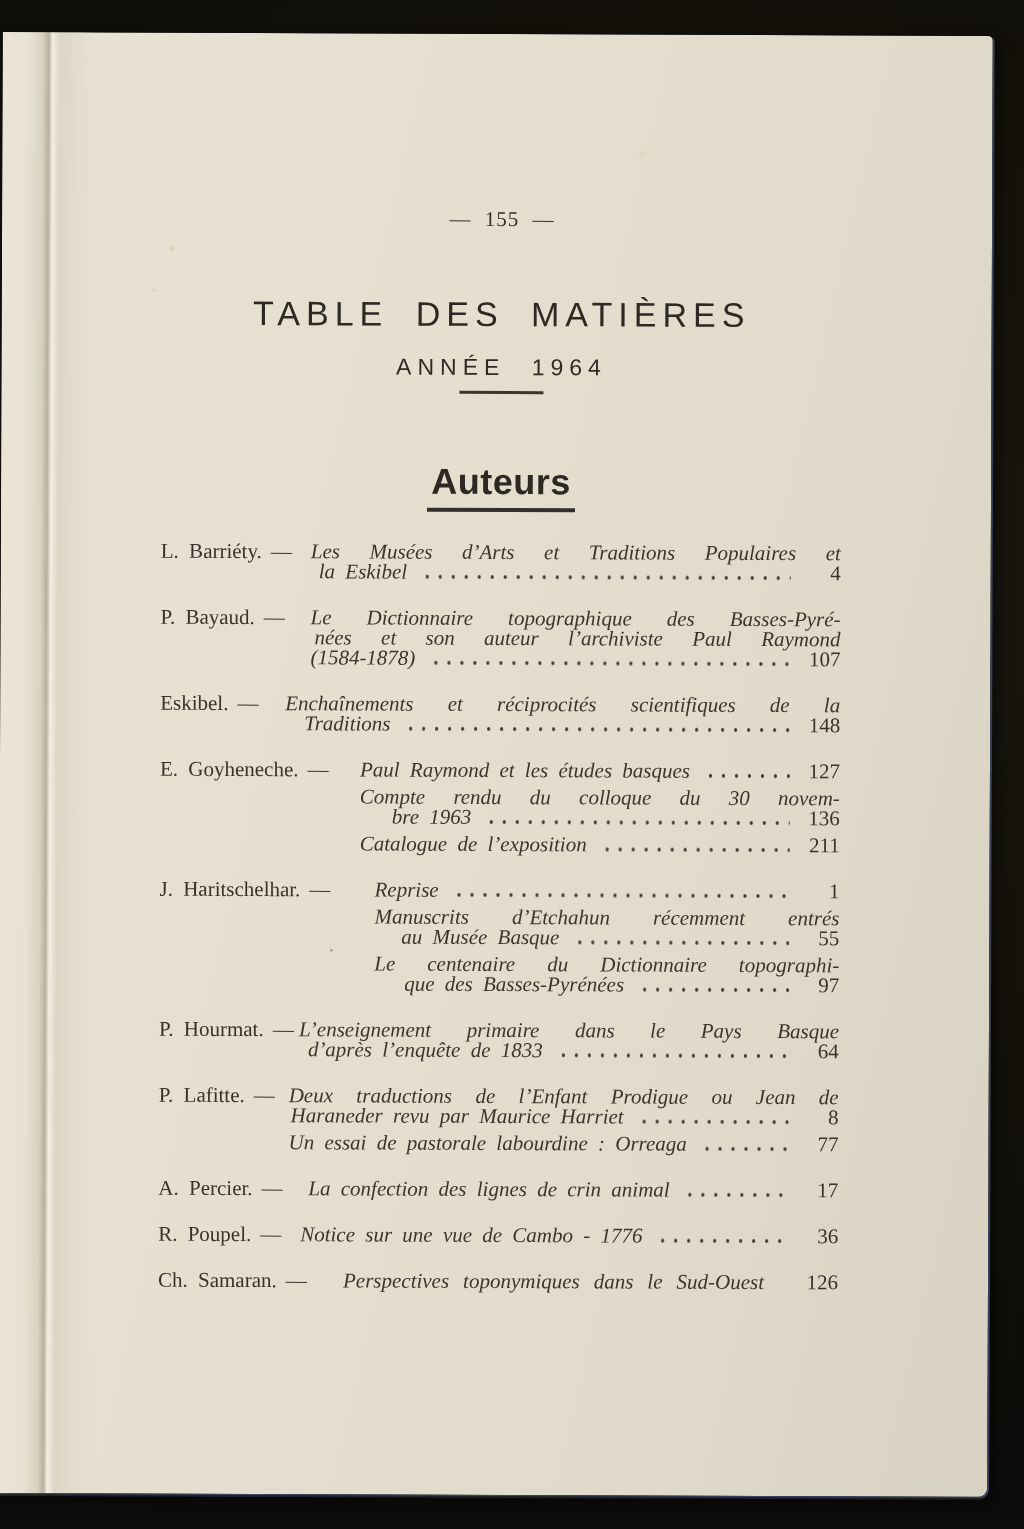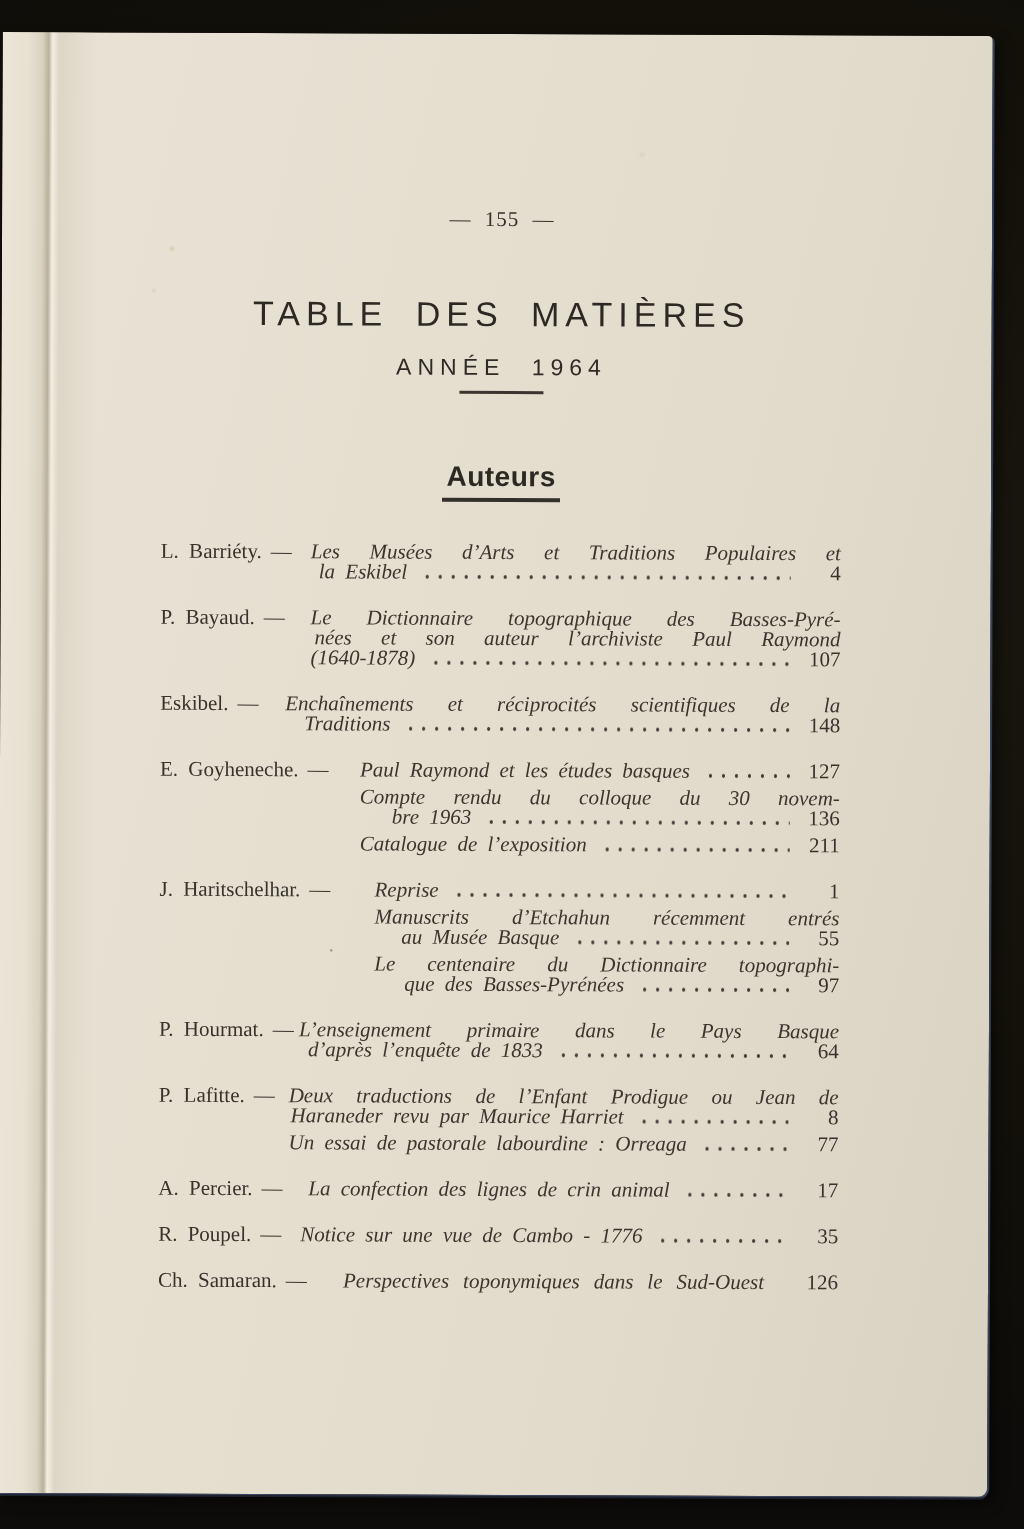--- a/index.html
+++ b/index.html
@@ -44,21 +44,21 @@
     text-align: center; font-family: "Liberation Sans", "DejaVu Sans", sans-serif;
     font-size: 23px; font-weight: 400; letter-spacing: 6px; word-spacing: 14px; color: #2e2b25;
   }
   .title-rule {
     position: absolute; top: 357px; left: 50%; margin-left: -42px;
     width: 84px; height: 2.5px; background: #3a362f;
   }
   .section-heading-wrap { position: absolute; top: 427px; left: 0; width: 100%; text-align: center; }
   .section-heading {
     display: inline-block; font-family: "Liberation Sans", "DejaVu Sans", sans-serif;
-    font-size: 28px; font-weight: 700; letter-spacing: 0.5px; color: #2c2923;
+    font-size: 36px; font-weight: 700; letter-spacing: 0.5px; color: #2c2923;
     border-bottom: 4px solid #33302a; padding: 0 4px 5px 4px;
   }
 
   
   .entries { position: absolute; top: 508px; left: 0; width: 680px; font-size: 21px; }
   .entry { word-spacing: 5px; }
   .entry + .entry { margin-top: 26px; }
   .work + .work { margin-top: 7px; }
   .line { position: relative; line-height: 20px; min-height: 20px; }
   .author {
@@ -117,21 +117,21 @@
         <div class="entry">
           <div class="work">
             <div class="line full" style="padding-left: 150px;">
               <span class="author">P. Bayaud.<span class="dash">—</span></span>
               <span class="title-text">Le Dictionnaire topographique des Basses-Pyré-</span>
             </div>
             <div class="line full" style="padding-left: 154px;">
               <span class="title-text">nées et son auteur l’archiviste Paul Raymond</span>
             </div>
             <div class="line leader" style="padding-left: 150px;">
-              <span class="title-text">(1640-1878)</span>
+              <span class="title-text">(1584-1878)</span>
               <span class="dots"></span>
               <span class="pagenum">107</span>
             </div>
           </div>
         </div>
         <div class="entry">
           <div class="work">
             <div class="line full" style="padding-left: 125px;">
               <span class="author">Eskibel.<span class="dash">—</span></span>
               <span class="title-text">Enchaînements et réciprocités scientifiques de la</span>
@@ -242,21 +242,21 @@
               <span class="pagenum">17</span>
             </div>
           </div>
         </div>
         <div class="entry">
           <div class="work">
             <div class="line leader" style="padding-left: 142px;">
               <span class="author">R. Poupel.<span class="dash">—</span></span>
               <span class="title-text">Notice sur une vue de Cambo - 1776</span>
               <span class="dots"></span>
-              <span class="pagenum">35</span>
+              <span class="pagenum">36</span>
             </div>
           </div>
         </div>
         <div class="entry">
           <div class="work">
             <div class="line leader" style="padding-left: 185px;">
               <span class="author">Ch. Samaran.<span class="dash">—</span></span>
               <span class="title-text stretch">Perspectives toponymiques dans le Sud-Ouest</span>
               <span class="dots nodots"></span>
               <span class="pagenum">126</span>

